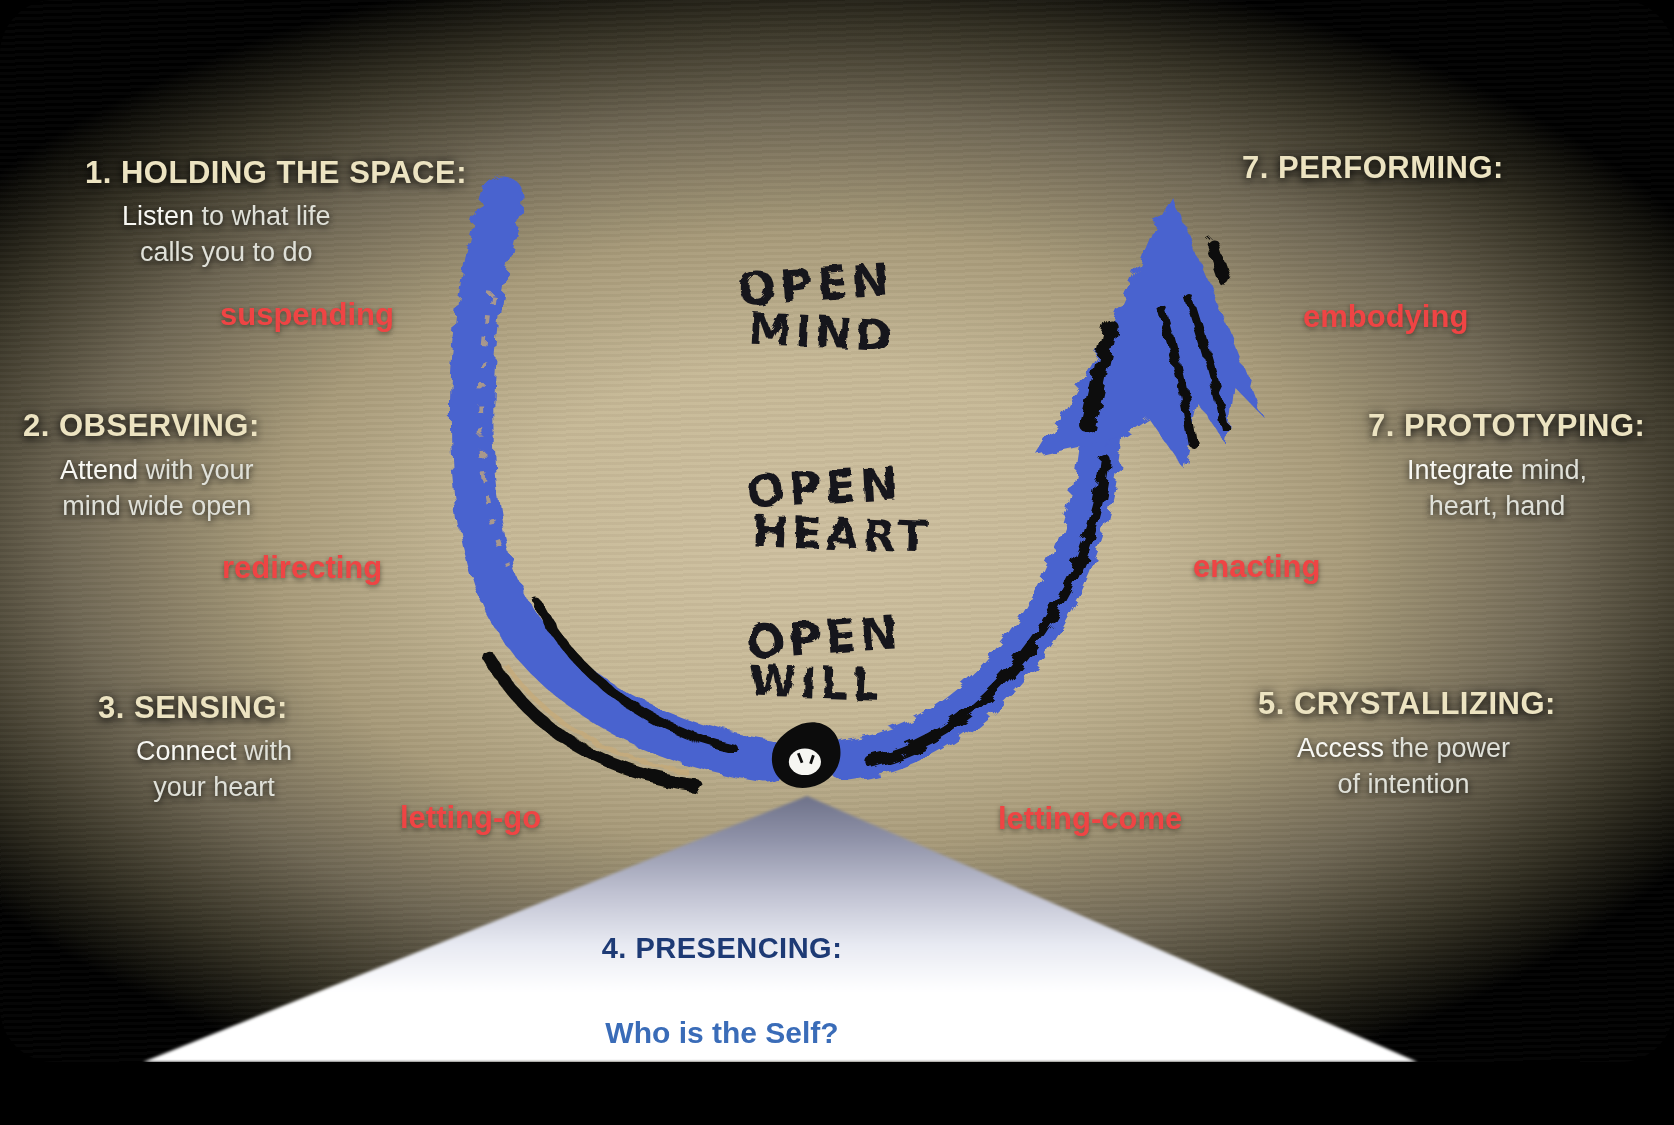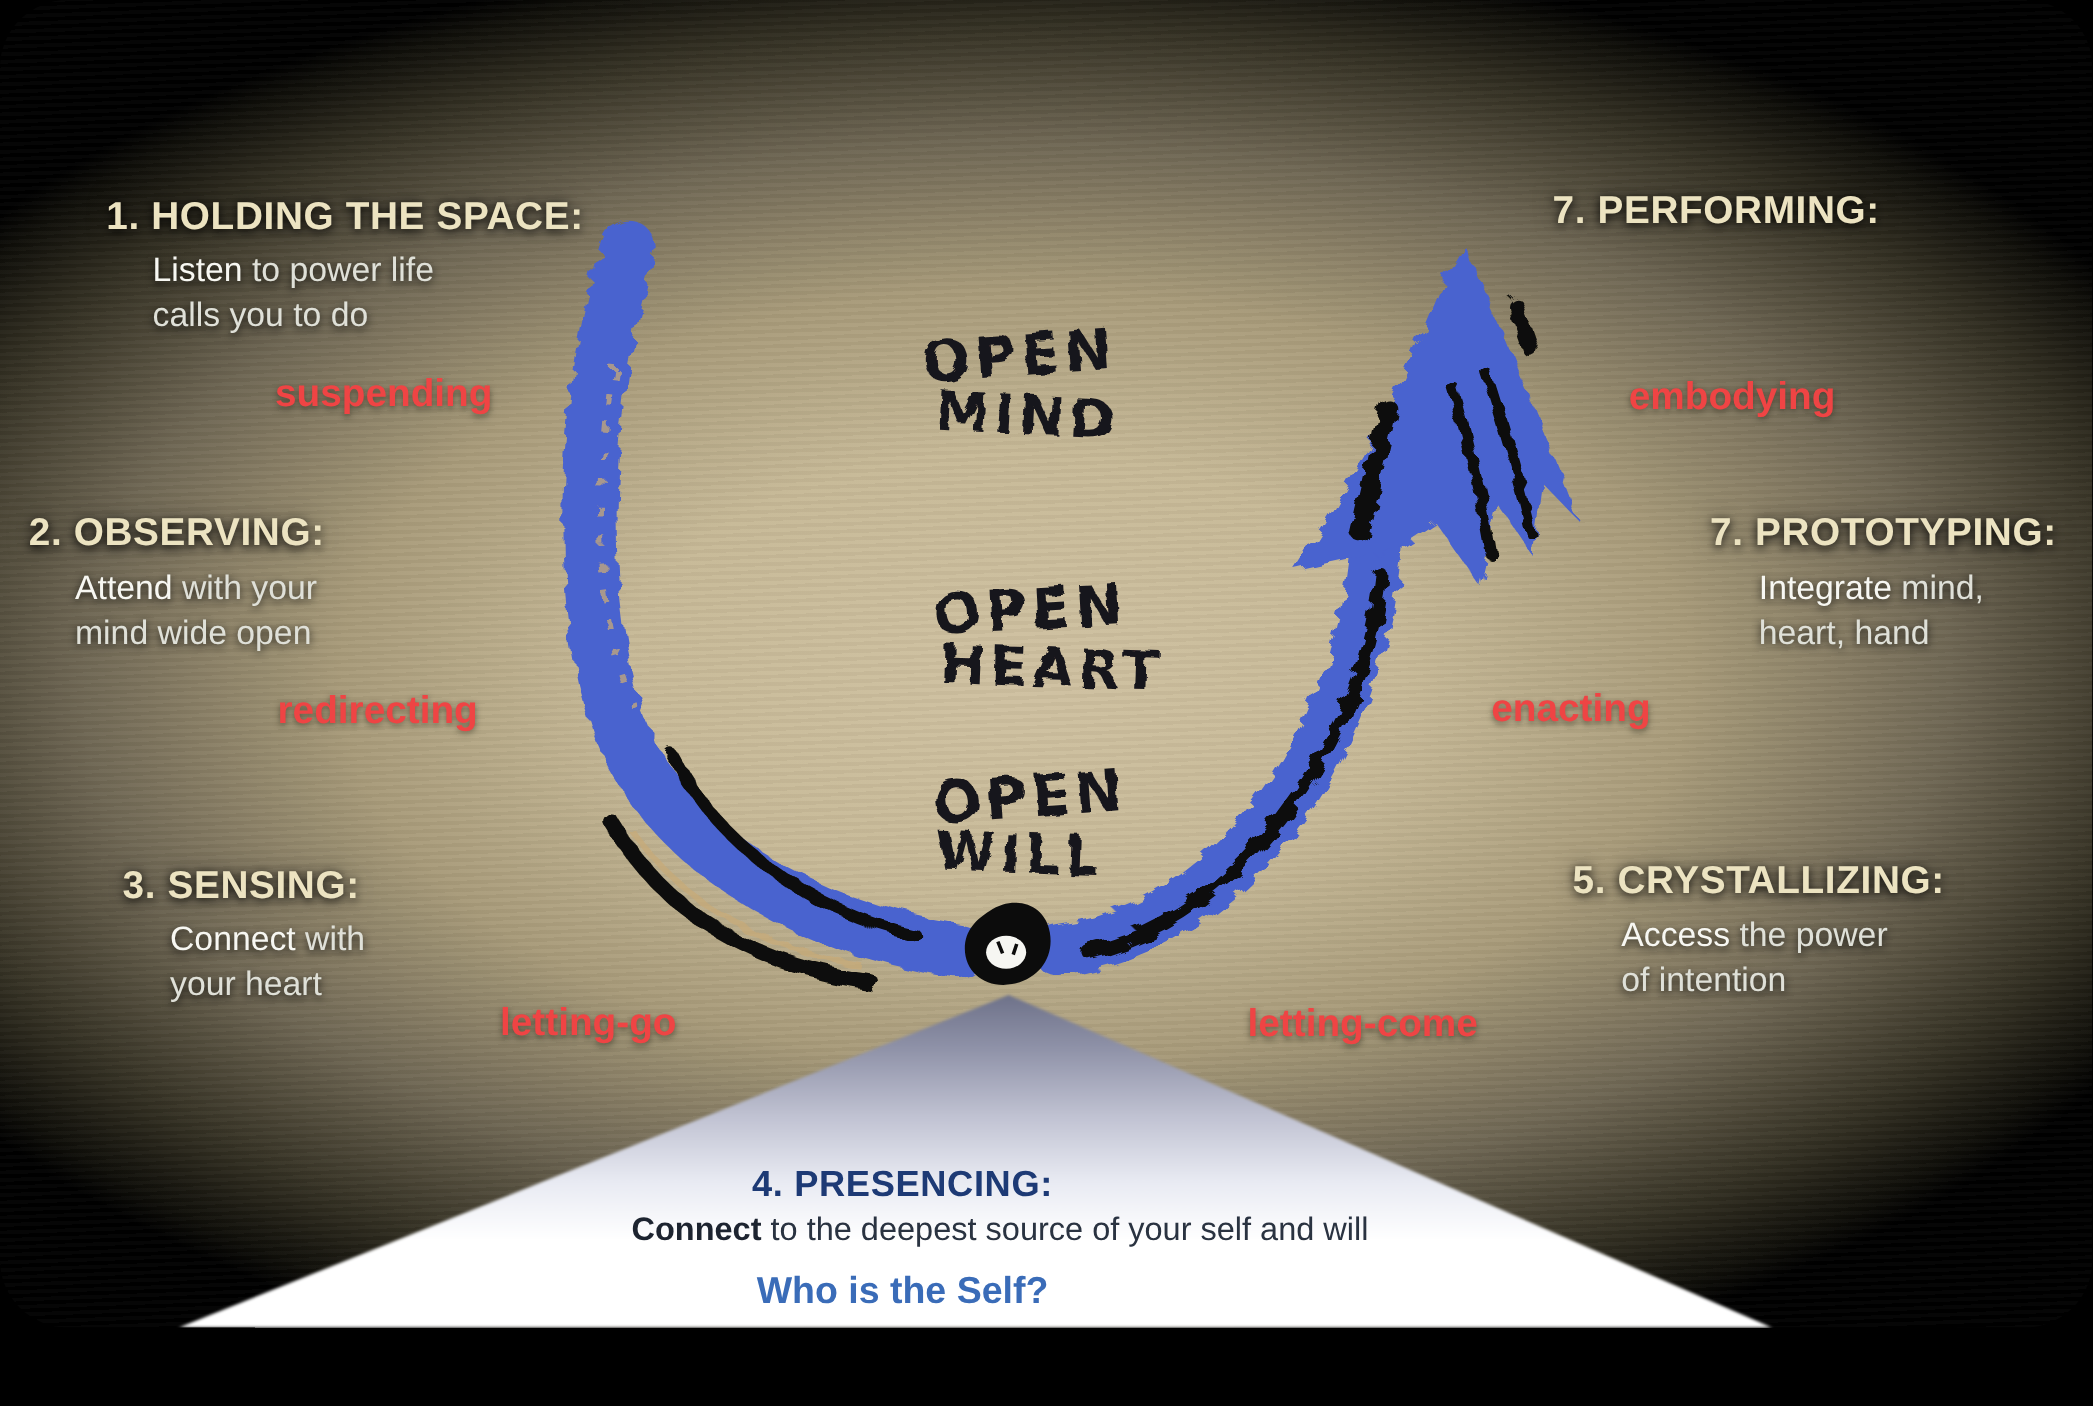--- a/index.html
+++ b/index.html
@@ -1,19 +1,20 @@
 <!DOCTYPE html>
 <html><head>
 <meta charset="utf-8">
 <style>
   html,body{margin:0;padding:0;background:#000;}
   #canvas{
     position:relative;width:1674px;height:1062px;overflow:hidden;
     background:#000;border-radius:54px;
     font-family:"Liberation Sans",sans-serif;
+    text-align:center;
   }
   .bg{
     position:absolute;inset:0;
     background:
       repeating-linear-gradient(178deg, rgba(255,255,255,0.025) 0 3px, rgba(0,0,0,0.03) 3px 6px),
       radial-gradient(ellipse 62% 56% at 48.5% 51%,
         #cfc1a1 0%, #c7b997 30%, #a89b7a 52%, #6f6754 72%,
         #3a3628 86%, #12110b 96%, #000 100%);
   }
   .arrow-svg{position:absolute;inset:0;width:100%;height:100%;}
@@ -109,21 +110,21 @@
       <text x="815" y="740" font-size="46" transform="rotate(2 815 722)">WILL</text>
     </g>
   </svg>
 
   <div class="cone-wrap">
     <div class="cone"></div>
   </div>
 
   <div class="stage-heading" style="left:85px;top:155px">1. HOLDING THE SPACE:</div>
   <div class="stage-body" style="left:122px;top:198px">
-    <span><b>Listen</b><span> to power life</span></span><br>
+    <span><b>Listen</b><span> to what life</span></span><br>
     <span>calls you to do</span>
   </div>
 
   <div class="stage-heading" style="left:23px;top:408px">2. OBSERVING:</div>
   <div class="stage-body" style="left:60px;top:452px">
     <span><b>Attend</b><span> with your</span></span><br>
     <span>mind wide open</span>
   </div>
 
   <div class="stage-heading" style="left:98px;top:690px">3. SENSING:</div>
@@ -147,19 +148,16 @@
   </div>
 
   <div class="trans-label" style="left:220px;top:297px">suspending</div>
   <div class="trans-label" style="left:222px;top:550px">redirecting</div>
   <div class="trans-label" style="left:400px;top:800px">letting-go</div>
   <div class="trans-label" style="left:1303px;top:299px">embodying</div>
   <div class="trans-label" style="left:1193px;top:549px">enacting</div>
   <div class="trans-label" style="left:998px;top:801px">letting-come</div>
 
   <div class="cone-text presencing-heading" style="left:722px;top:932px">4. PRESENCING:</div>
-  <div class="cone-text presencing-line" style="left:800px;top:968px">
-    <b>Connect</b><span> to the deepest source of your self and will</span>
-  </div>
   <div class="cone-text presencing-q" style="left:722px;top:1060px">What is my Work?</div>
   <div class="cone-text presencing-q" style="left:722px;top:1016px">Who is the Self?</div>
 
 </div>
 
 </body></html>

